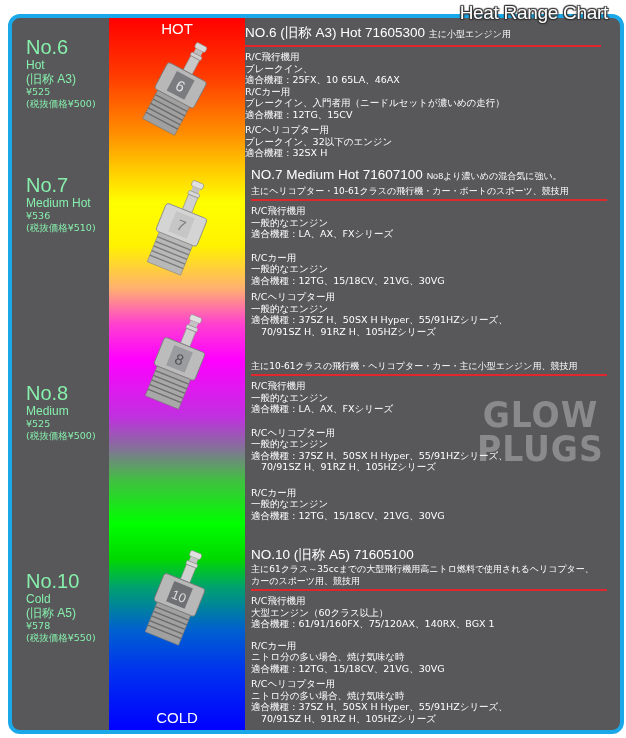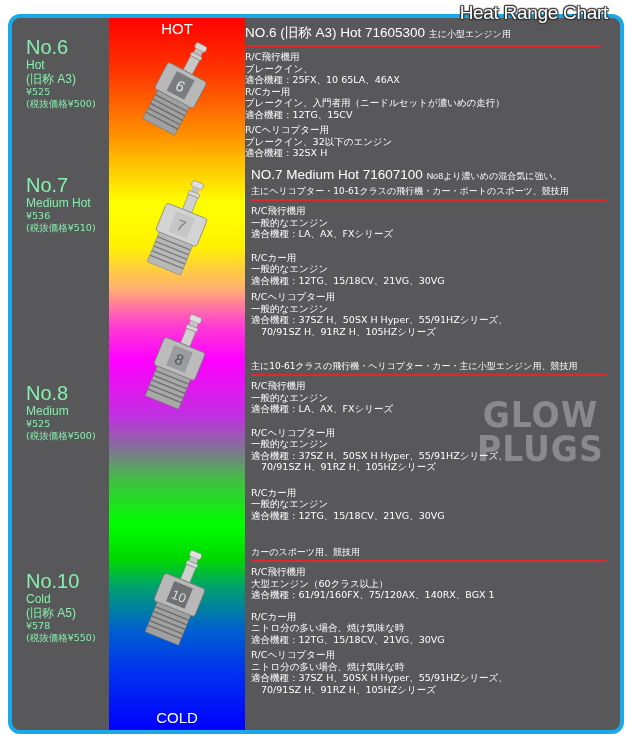--- a/index.html
+++ b/index.html
@@ -241,20 +241,24 @@
       <div class="indent">70/91SZ H、91RZ H、105HZシリーズ</div>
     </div>
     <div class="group" style="margin-top:14px;">
       <div>R/Cカー用</div>
       <div>一般的なエンジン</div>
       <div>適合機種：12TG、15/18CV、21VG、30VG</div>
     </div>
   </div>
 
   <div class="right" style="top:528px; left:239px;">
+    <div class="sec-head">
+      <span>NO.10 (旧称 A5) 71605100</span>
+    </div>
+    <div class="sec-sub">主に61クラス～35ccまでの大型飛行機用高ニトロ燃料で使用されるヘリコプター、</div>
     <div class="sec-sub">カーのスポーツ用、競技用</div>
     <div class="red-rule"></div>
     <div class="group">
       <div>R/C飛行機用</div>
       <div>大型エンジン（60クラス以上）</div>
       <div>適合機種：61/91/160FX、75/120AX、140RX、BGX 1</div>
     </div>
     <div class="group" style="margin-top:10px;">
       <div>R/Cカー用</div>
       <div>ニトロ分の多い場合、焼け気味な時</div>

